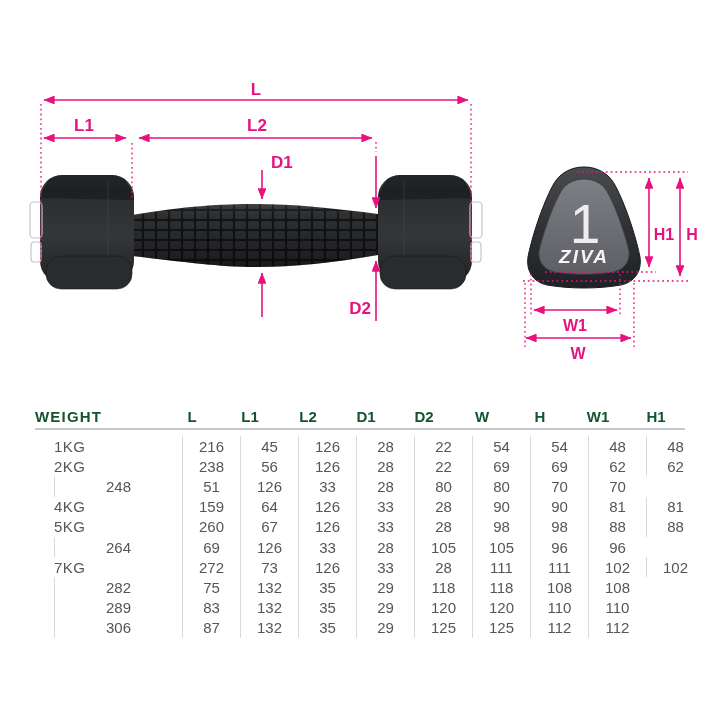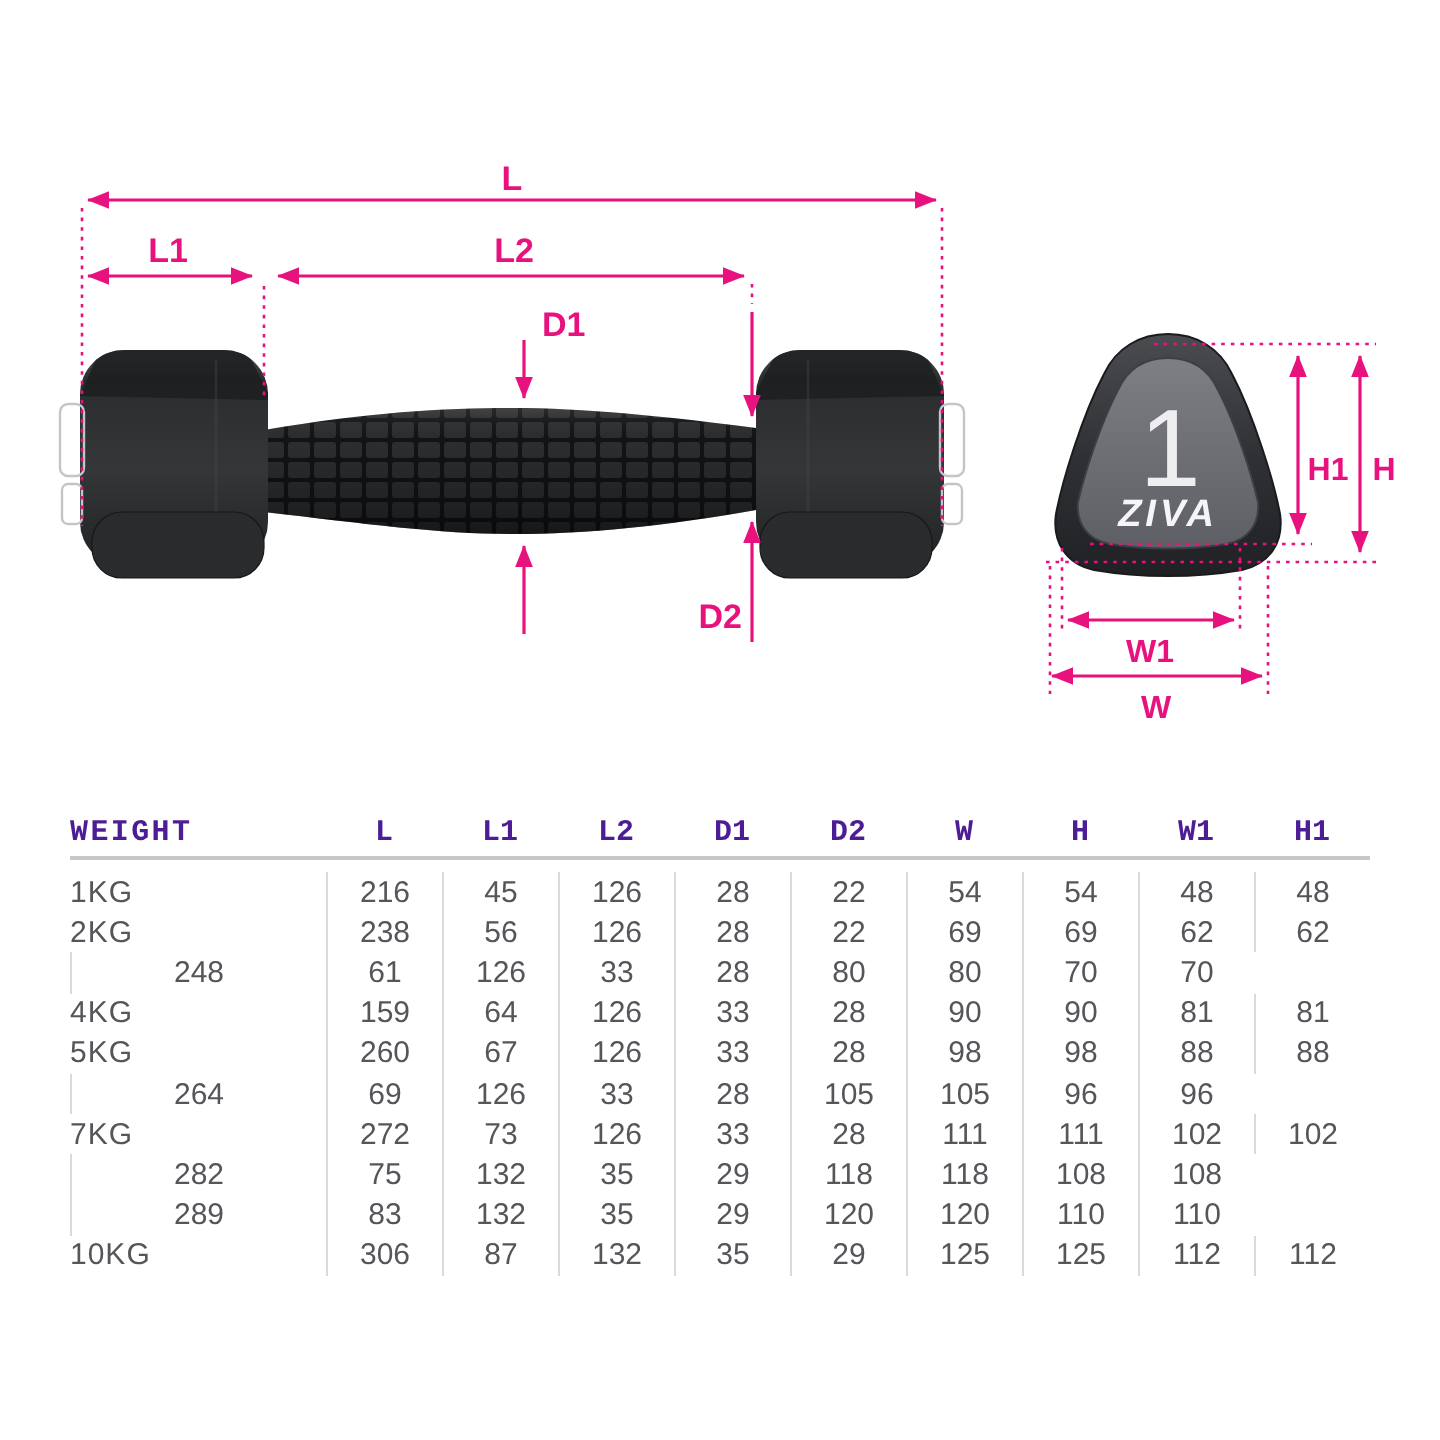--- a/index.html
+++ b/index.html
@@ -12,25 +12,25 @@
   
   .dl  { stroke:var(--accent); stroke-width:1.6; fill:none; }
   .dot { stroke:var(--accent); stroke-width:1.3; fill:none; stroke-dasharray:1.8 3; }
   .dim { fill:var(--accent); font-weight:bold; font-size:16px; }
   .dim-lg { font-size:17px; }
 
   
   .spec-table { position:absolute; left:35px; top:404px; width:650px; color:#54565a; }
   .tr { display:grid; grid-template-columns:128px repeat(9,58px); align-items:center; }
   .header-row { height:24px; border-bottom:2px solid #c6c7c9; }
-  .th { font-weight:bold; color:#4c1d95; font-size:15px;font-family:Liberation Mono, monospace; }
+  .th { font-weight:bold; color:#14532d; font-size:15px; }
   .th.wcol { text-align:left; letter-spacing:1.2px; }
   .th.num, .td.num { text-align:center; }
   .tbody { padding-top:6px; }
-  .tbody .tr { height:20.2px; }
+  .tbody .tr { height:20.2px;margin-left:19px; }
   .td { font-size:15px; }
   .td.wcol { letter-spacing:0.5px; }
   .td.num { border-left:1px solid #d9dade; height:100%;
             display:flex; align-items:center; justify-content:center; }
 </style>
 </head>
 <body>
 
 <div class="stage">
 
@@ -170,21 +170,21 @@
           <div class="td num">126</div>
           <div class="td num">28</div>
           <div class="td num">22</div>
           <div class="td num">69</div>
           <div class="td num">69</div>
           <div class="td num">62</div>
           <div class="td num">62</div>
         </div>
         <div class="tr">
           <div class="td num">248</div>
-          <div class="td num">61</div>
+          <div class="td num">51</div>
           <div class="td num">126</div>
           <div class="td num">33</div>
           <div class="td num">28</div>
           <div class="td num">80</div>
           <div class="td num">80</div>
           <div class="td num">70</div>
           <div class="td num">70</div>
         </div>
         <div class="tr">
           <div class="td wcol">4KG</div>
@@ -249,21 +249,20 @@
           <div class="td num">83</div>
           <div class="td num">132</div>
           <div class="td num">35</div>
           <div class="td num">29</div>
           <div class="td num">120</div>
           <div class="td num">120</div>
           <div class="td num">110</div>
           <div class="td num">110</div>
         </div>
         <div class="tr">
-          <div class="td wcol">10KG</div>
           <div class="td num">306</div>
           <div class="td num">87</div>
           <div class="td num">132</div>
           <div class="td num">35</div>
           <div class="td num">29</div>
           <div class="td num">125</div>
           <div class="td num">125</div>
           <div class="td num">112</div>
           <div class="td num">112</div>
         </div>

